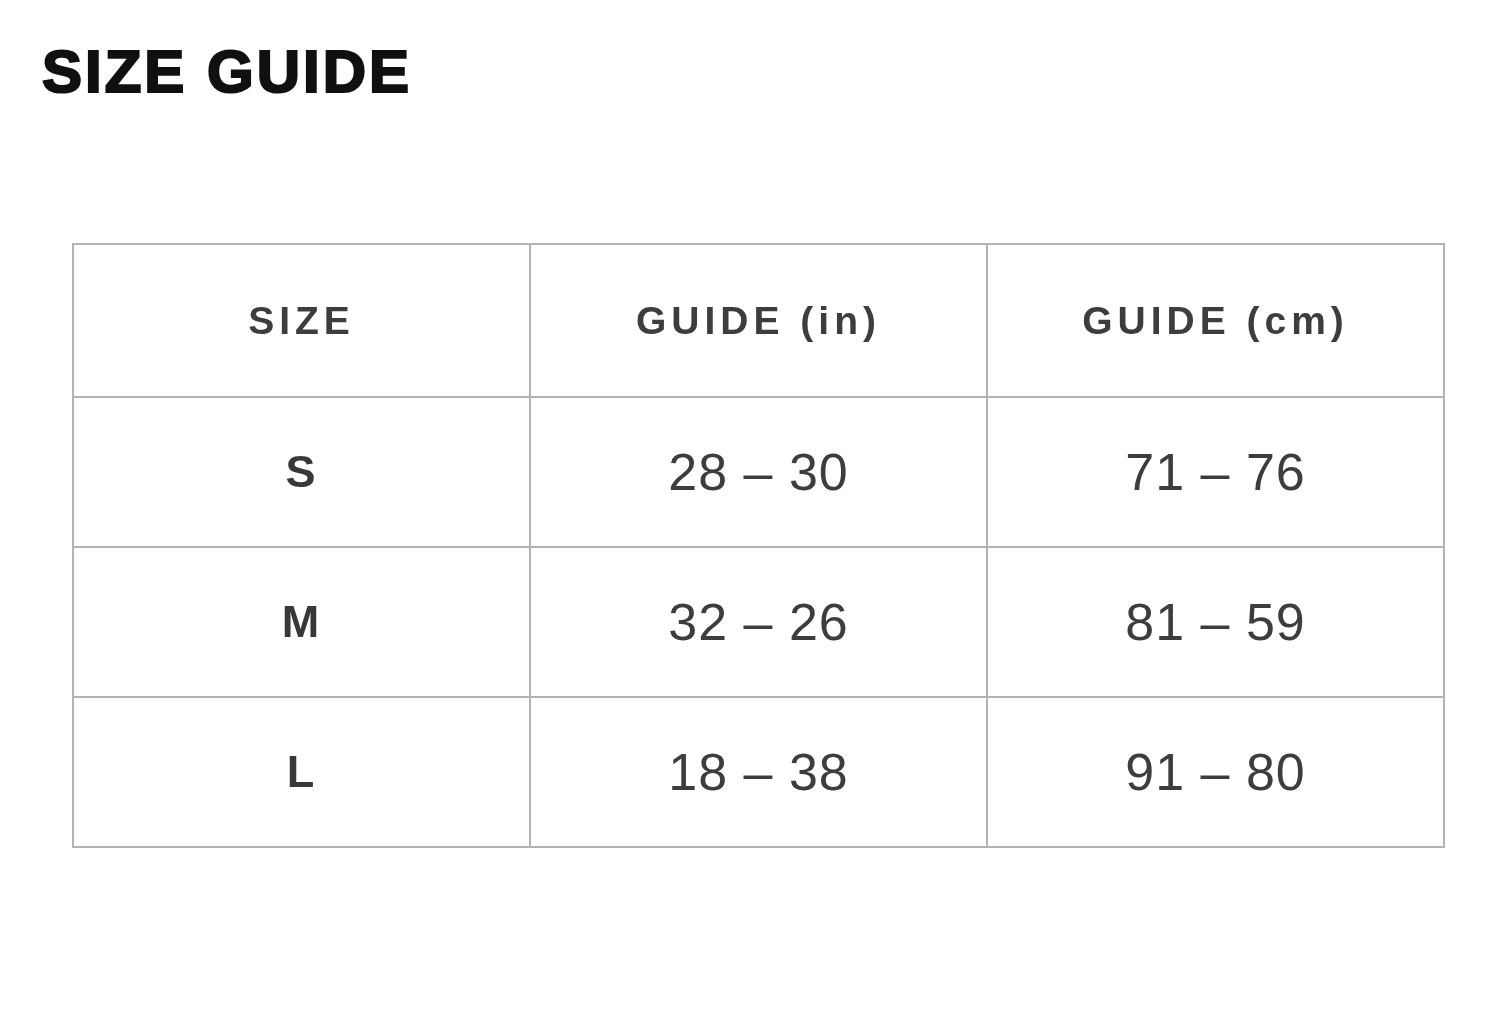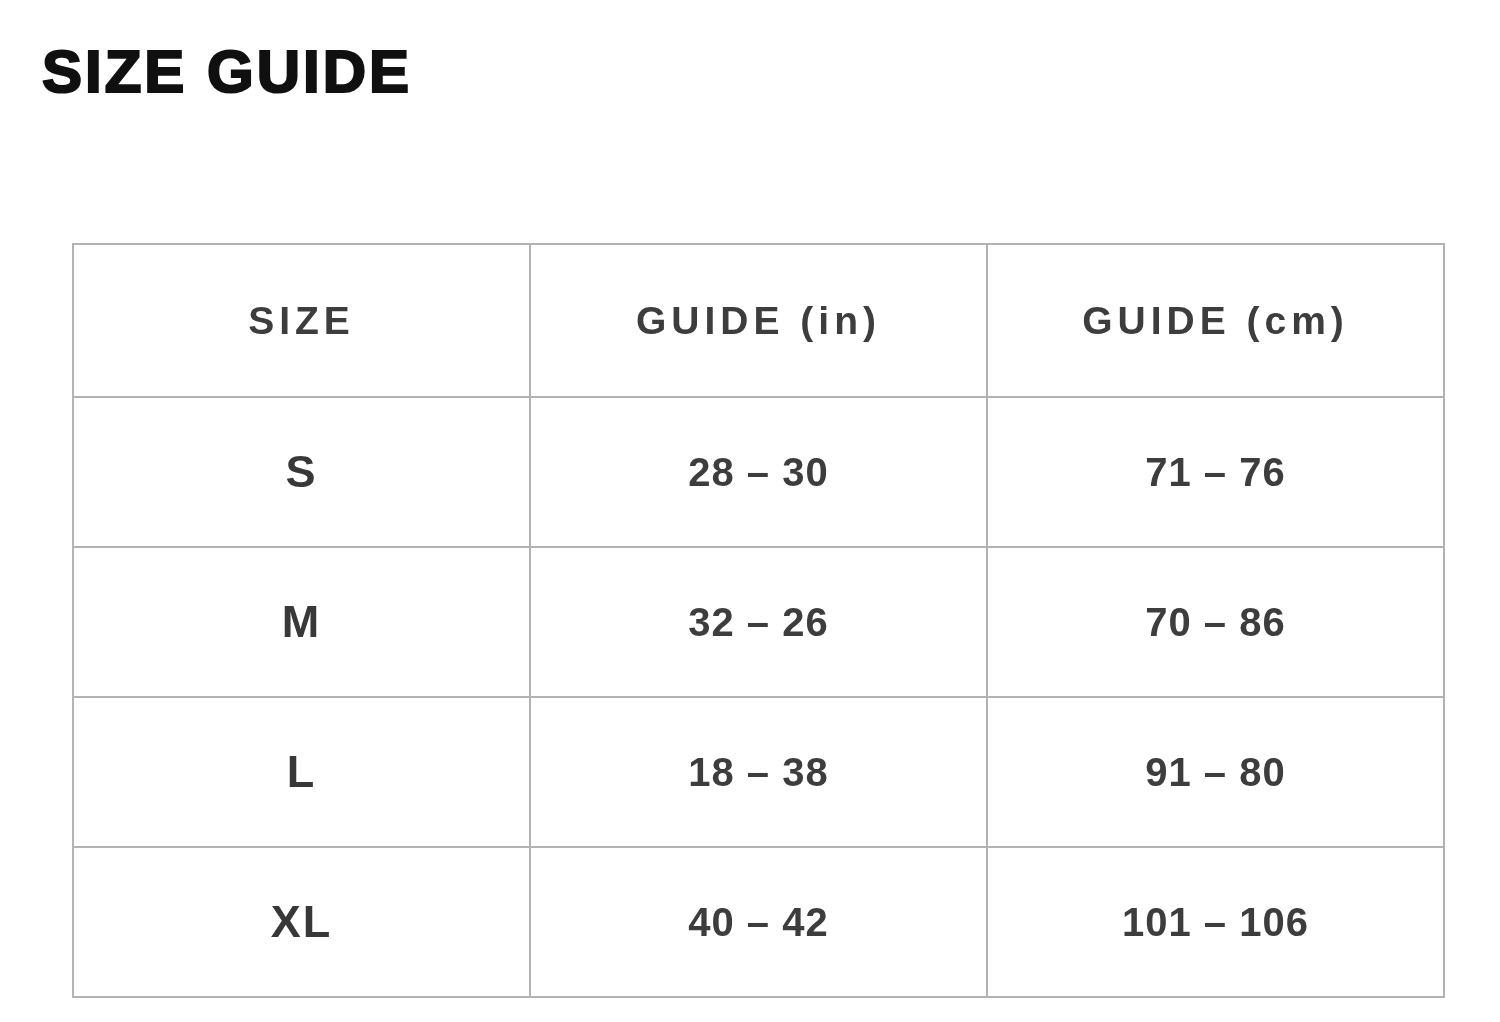--- a/index.html
+++ b/index.html
@@ -51,22 +51,22 @@
   table.size-guide td {
     height: 148px;
   }
   td.cell-size {
     font-size: 45px;
     font-weight: 700;
     letter-spacing: 2px;
     color: #383838;
   }
   td.cell-val {
-    font-size: 40px;
-    font-weight: 700;
+    font-size: 52px;
+    font-weight: 400;
     letter-spacing: 1px;
     color: #3d3d3d;
   }
 </style>
 </head>
 <body>
 
 <h1 class="page-title">SIZE GUIDE</h1>
 
 <table class="size-guide">
@@ -79,26 +79,21 @@
   </thead>
   <tbody>
     <tr>
       <td class="cell-size">S</td>
       <td class="cell-val">28 – 30</td>
       <td class="cell-val">71 – 76</td>
     </tr>
     <tr>
       <td class="cell-size">M</td>
       <td class="cell-val">32 – 26</td>
-      <td class="cell-val">70 – 86</td>
+      <td class="cell-val">81 – 59</td>
     </tr>
     <tr>
       <td class="cell-size">L</td>
       <td class="cell-val">18 – 38</td>
       <td class="cell-val">91 – 80</td>
     </tr>
-    <tr>
-      <td class="cell-size">XL</td>
-      <td class="cell-val">40 – 42</td>
-      <td class="cell-val">101 – 106</td>
-    </tr>
   </tbody>
 </table>
 
 </body></html>

